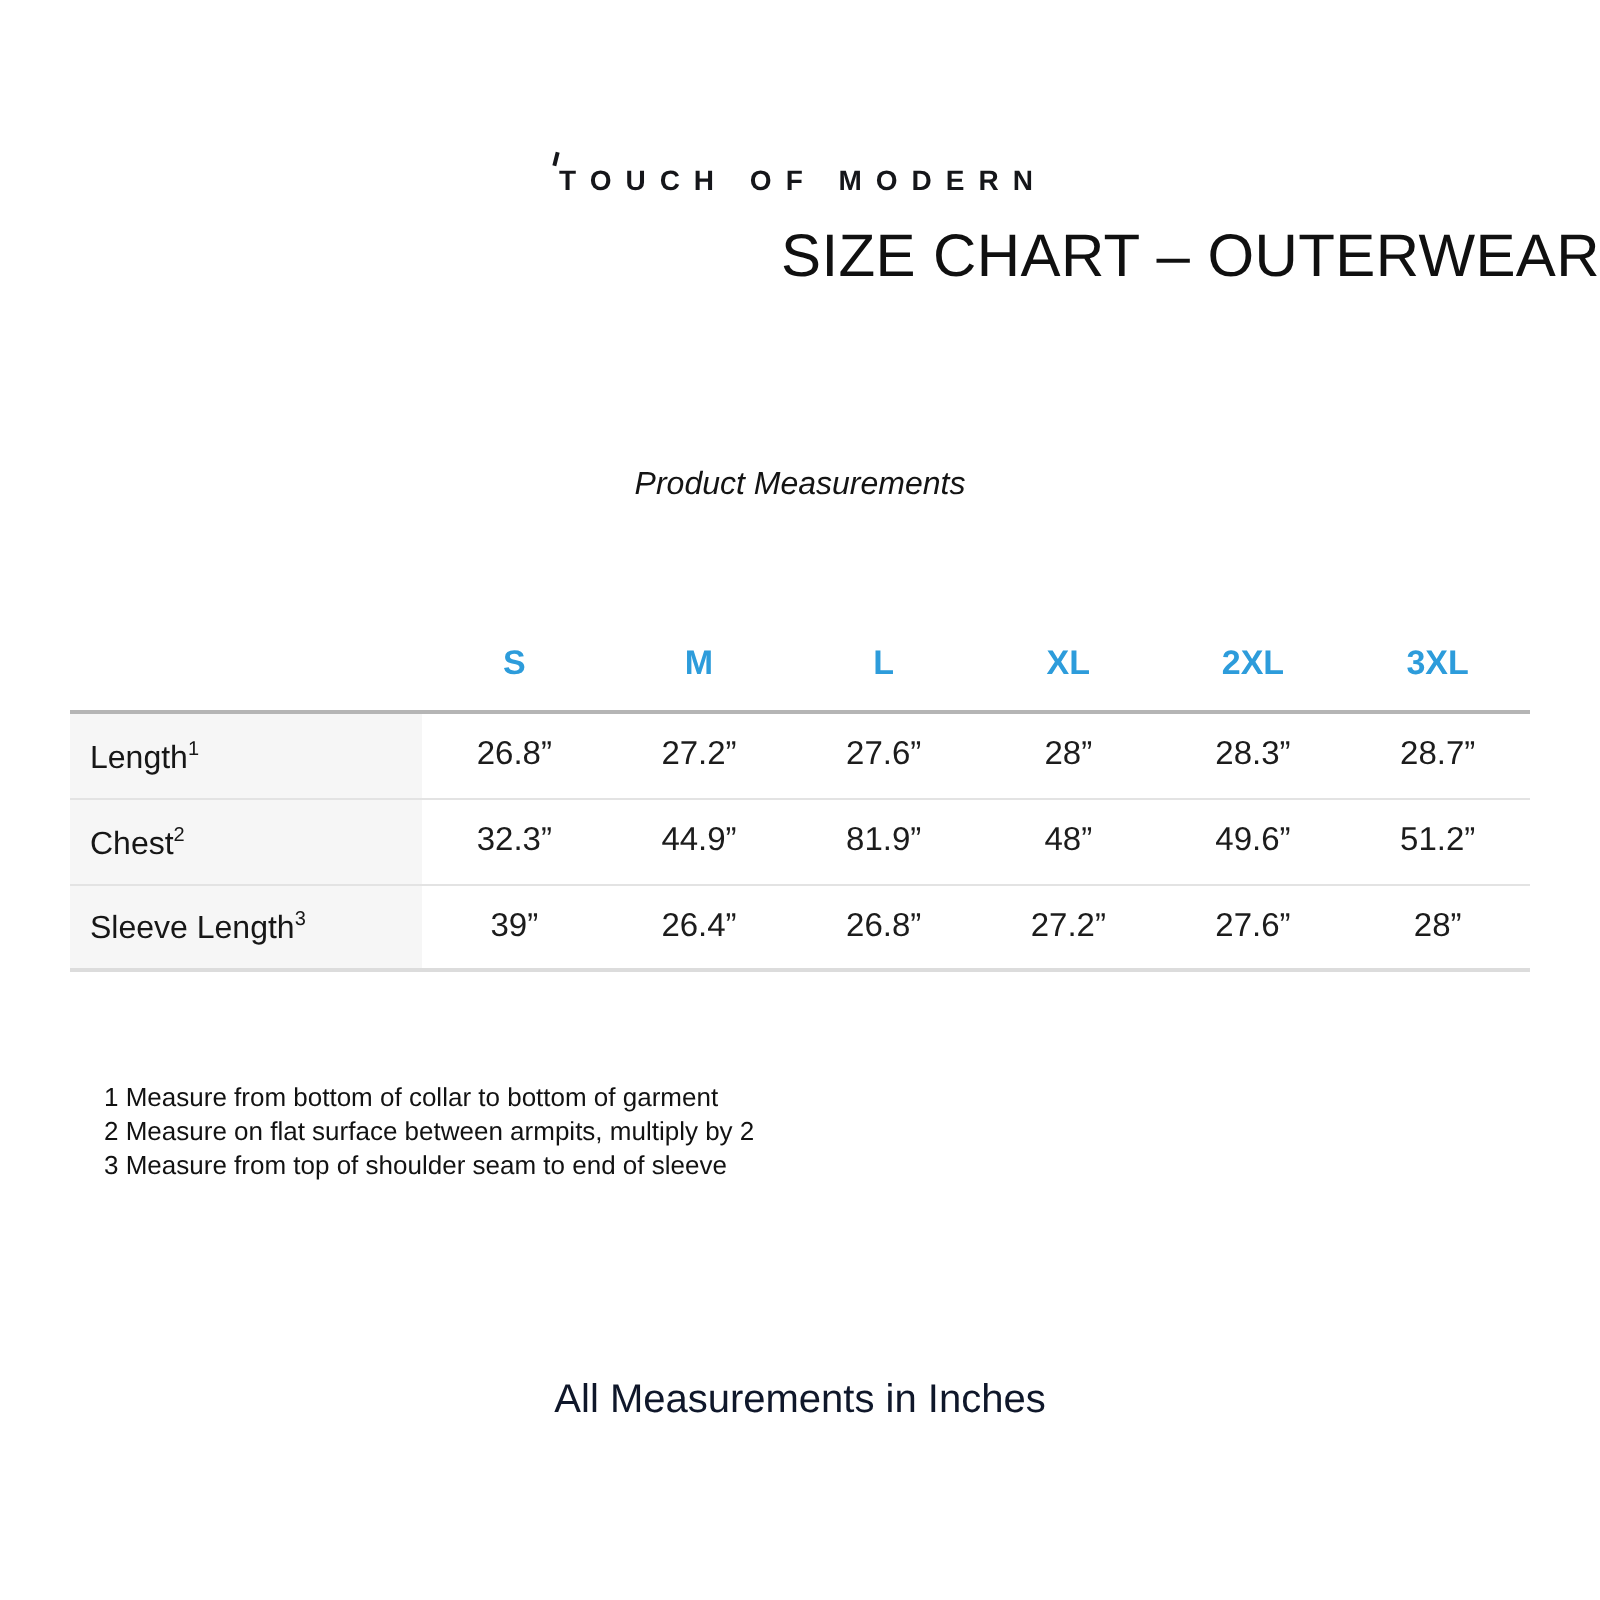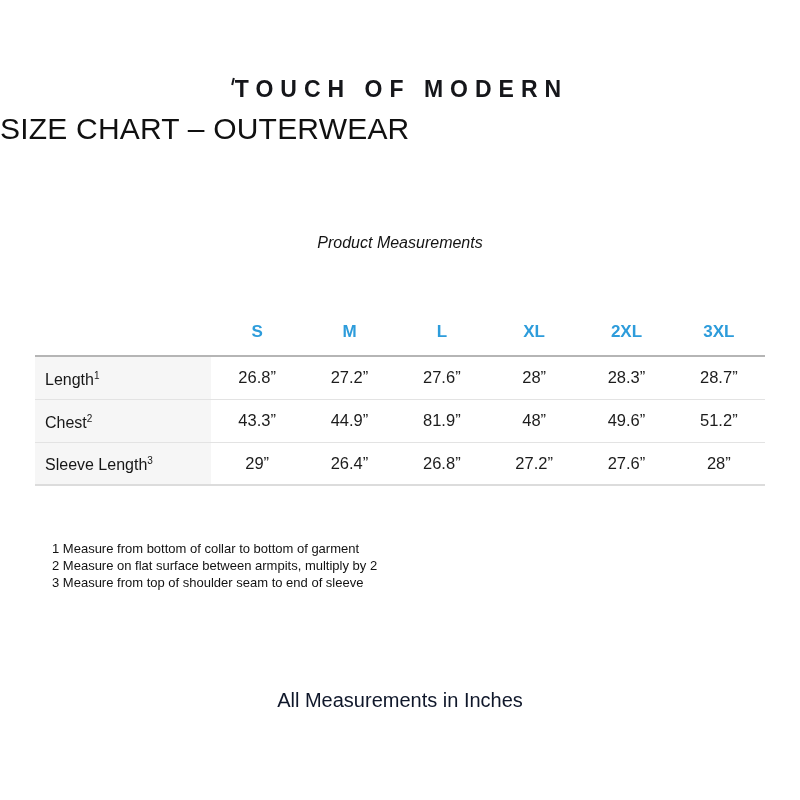--- a/index.html
+++ b/index.html
@@ -5,32 +5,32 @@
   html, body { margin:0; padding:0; background:#ffffff; }
   .canvas {
     position:relative; width:800px; height:800px; margin:0 auto;
     background:#ffffff; overflow:hidden;
     font-family:"Liberation Sans", sans-serif; color:#1b1b1b;
   }
 
   
   .logo {
     position:absolute; top:76px; left:0; width:100%; text-align:center;
-    font-size:23px; font-weight:bold; letter-spacing:7px; color:#15161a;
+    font-size:14px; font-weight:bold; letter-spacing:7px; color:#15161a;
     white-space:nowrap;
   }
   .logo-tick {
     display:inline-block; width:2px; height:7px; background:#15161a;
     transform:rotate(14deg); vertical-align:12px; margin-right:1px;
   }
 
   
   .title {
     position:absolute; top:112px; left:0; width:100%; margin:0;
-    text-align:left; font-size:30px; font-weight:500;
+    text-align:right; font-size:30px; font-weight:500;
     letter-spacing:0.2px; color:#101010;
   }
 
   
   .subtitle {
     position:absolute; top:234px; left:0; width:100%;
     text-align:center; font-size:16px; font-weight:500; color:#141414;font-style:italic;
   }
 
   
@@ -107,30 +107,30 @@
         <td class="label-cell"><span>Length</span><sup>1</sup></td>
         <td class="value-cell">26.8”</td>
         <td class="value-cell">27.2”</td>
         <td class="value-cell">27.6”</td>
         <td class="value-cell">28”</td>
         <td class="value-cell">28.3”</td>
         <td class="value-cell">28.7”</td>
       </tr>
       <tr>
         <td class="label-cell"><span>Chest</span><sup>2</sup></td>
-        <td class="value-cell">43.3”</td>
+        <td class="value-cell">32.3”</td>
         <td class="value-cell">44.9”</td>
         <td class="value-cell">81.9”</td>
         <td class="value-cell">48”</td>
         <td class="value-cell">49.6”</td>
         <td class="value-cell">51.2”</td>
       </tr>
       <tr>
         <td class="label-cell"><span>Sleeve Length</span><sup>3</sup></td>
-        <td class="value-cell">29”</td>
+        <td class="value-cell">39”</td>
         <td class="value-cell">26.4”</td>
         <td class="value-cell">26.8”</td>
         <td class="value-cell">27.2”</td>
         <td class="value-cell">27.6”</td>
         <td class="value-cell">28”</td>
       </tr>
     </tbody>
   </table>
 
   <div class="footnotes">

